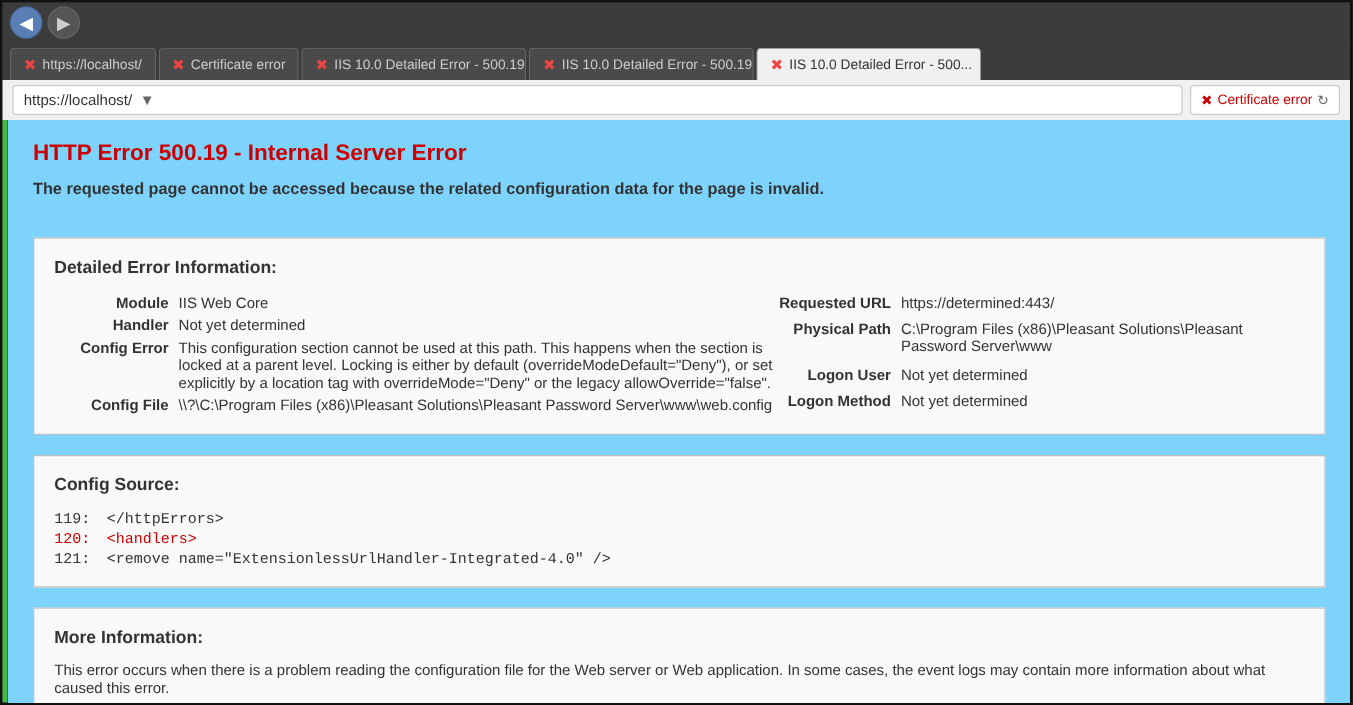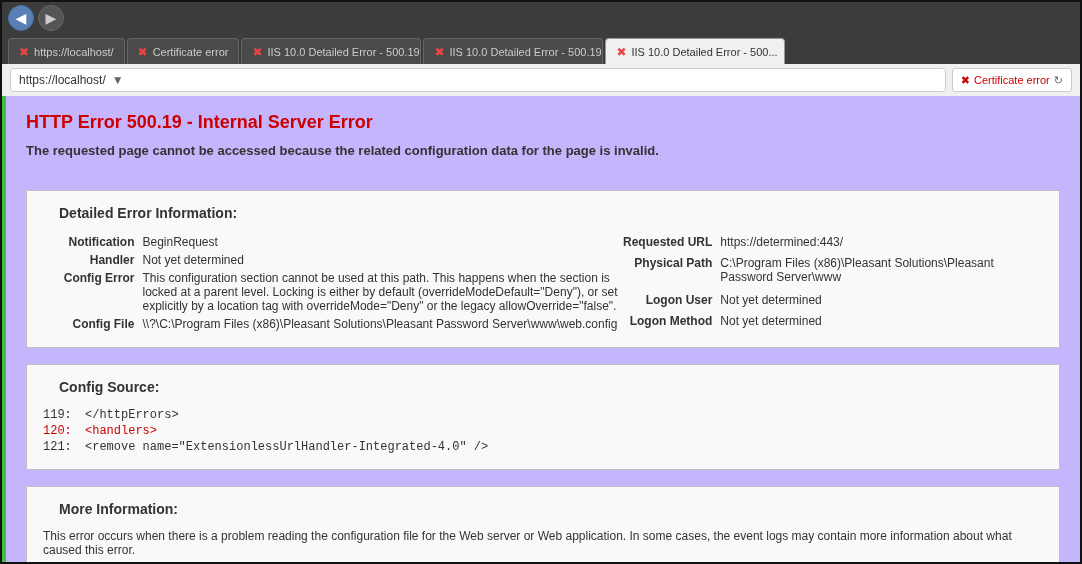--- a/index.html
+++ b/index.html
@@ -120,21 +120,21 @@
       border: 1px solid #ccc;
       border-radius: 3px;
       background: white;
       font-size: 11px;
       color: #c00;
       height: 24px;
     }
 
     
     .page-content {
-      background: #c4b5fd;
+      background: #7dd3fc;
       flex: 1;
       overflow-y: auto;
       padding: 16px 20px;
     }
 
     .error-title {
       color: #cc0000;
       font-size: 18px;
       font-weight: bold;
       margin-bottom: 10px;
@@ -152,21 +152,20 @@
       margin-bottom: 16px;
       padding: 14px 16px;
       background: #f9f9f9;
     }
 
     .section-title {
       font-size: 14px;
       font-weight: bold;
       color: #333;
       margin-bottom: 12px;
-      margin-left: 16px;
     }
 
     .detail-grid {
       display: grid;
       grid-template-columns: 580px 1fr;
       gap: 0;
     }
 
     .detail-left, .detail-right {
       display: table;
@@ -280,22 +279,22 @@
 
     <div class="error-title">HTTP Error 500.19 - Internal Server Error</div>
     <div class="error-subtitle">The requested page cannot be accessed because the related configuration data for the page is invalid.</div>
 
     <div class="section-box">
       <div class="section-title">Detailed Error Information:</div>
       <div class="detail-grid">
 
         <div class="detail-left">
           <div class="detail-row">
-            <span class="detail-label">Notification</span>
-            <span class="detail-value">BeginRequest</span>
+            <span class="detail-label">Module</span>
+            <span class="detail-value">IIS Web Core</span>
           </div>
           <div class="detail-row">
             <span class="detail-label">Handler</span>
             <span class="detail-value">Not yet determined</span>
           </div>
           <div class="detail-row">
             <span class="detail-label">Config Error</span>
             <span class="detail-value" style="max-width:380px;">This configuration section cannot be used at this path. This happens when the section is locked at a parent level. Locking is either by default (overrideModeDefault="Deny"), or set explicitly by a location tag with overrideMode="Deny" or the legacy allowOverride="false".</span>
           </div>
           <div class="detail-row">

